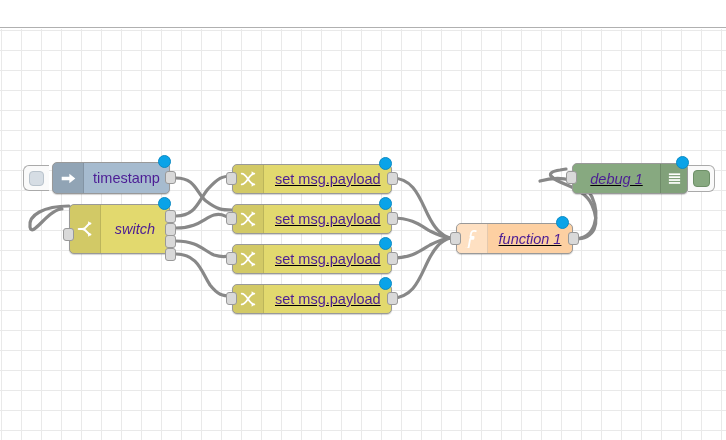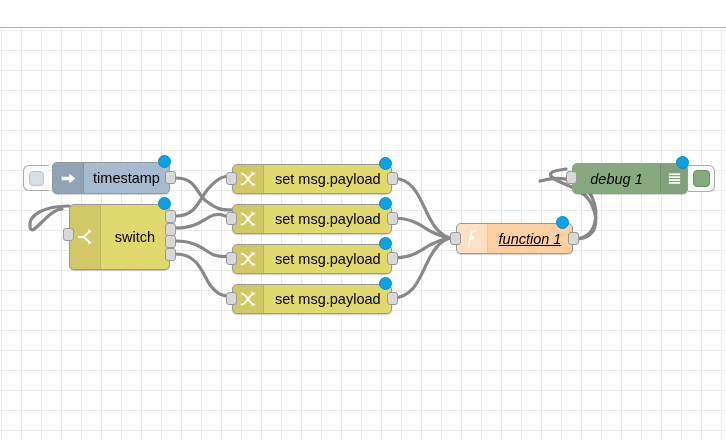--- a/index.html
+++ b/index.html
@@ -89,30 +89,30 @@
     align-items: center;
     justify-content: center;
   }
   .node-icon-box svg { display: block; }
 
   .node-label {
     flex: 1 1 auto;
     display: flex;
     align-items: center;
     font-size: 14.5px;
-    color: #000000;
+    color: #4c1d95;
     white-space: nowrap;
   }
   .label-left   { justify-content: flex-start; padding-left: 11px; }
   .label-center { justify-content: center; }
 
   
   .n-inject   { background: #a6bbcf; }
   .n-switch   { background: #e2d96e; }
-  .n-change   { background: #e2d96e; }
+  .n-change   { background: #e2d96e; text-decoration: underline; }
   .n-function { background: #fdd0a2; text-decoration: underline; }
   .n-debug    { background: #87a980; }
 
   .n-switch .node-icon-box,
   .n-change .node-icon-box { background: rgba(0,0,0,0.07); }
   .n-inject .node-icon-box { background: rgba(0,0,0,0.12); }
   .n-function .node-icon-box { background: rgba(255,255,255,0.35); }
 
   
   .port {
@@ -237,21 +237,21 @@
       <div class="node-icon-box">
         <svg width="17" height="17" viewBox="0 0 20 20">
           <path d="M2 8 h9 V4.5 L18 10 l-7 5.5 V12 H2 Z" fill="#ffffff"></path>
         </svg>
       </div>
       <div class="node-label label-center">timestamp</div>
     </div>
     <div class="status-dot" style="left:158px; top:126px;"></div>
     <div class="port" style="left:165px; top:142px;"></div>
 
-    <div class="node n-switch" style="left:69px; top:175px; width:101px; height:66px;">
+    <div class="node n-switch" style="left:69px; top:175px; width:101px; height:50px;font-style:italic;">
       <div class="node-icon-box">
         <svg width="18" height="18" viewBox="0 0 20 20">
           <path d="M3 10 h4" stroke="#ffffff" stroke-width="2.2" fill="none" stroke-linecap="round"></path>
           <path d="M7 10 C 12 10, 12 4, 16 4" stroke="#ffffff" stroke-width="2.2" fill="none" stroke-linecap="round"></path>
           <path d="M7 10 C 12 10, 12 16, 16 16" stroke="#ffffff" stroke-width="2.2" fill="none" stroke-linecap="round"></path>
           <path d="M13.5 1.5 L17 4 L13.5 6.5 Z" fill="#ffffff"></path>
           <path d="M13.5 13.5 L17 16 L13.5 18.5 Z" fill="#ffffff"></path>
         </svg>
       </div>
       <div class="node-label label-center">switch</div>
@@ -328,21 +328,21 @@
         <svg width="17" height="19" viewBox="0 0 16 20">
           <path d="M11.5 2.2 C 8.2 1.2 6.6 2.8 6.2 6 L 5.8 8.4 H 9.2 L 8.9 10.3 H 5.5 L 4.1 18.4 C 3.7 20.6 2.6 21.3 1.0 20.6" stroke="#ffffff" stroke-width="1.9" fill="none" stroke-linecap="round" stroke-linejoin="round"></path>
         </svg>
       </div>
       <div class="node-label label-center italic">function 1</div>
     </div>
     <div class="status-dot" style="left:556px; top:187px;"></div>
     <div class="port" style="left:450px; top:203px;"></div>
     <div class="port" style="left:568px; top:203px;"></div>
 
-    <div class="node n-debug" style="left:572px; top:134px; width:116px; height:31px;">
+    <div class="node n-debug" style="left:572px; top:134px; width:116px; height:31px;text-decoration:underline;">
       <div class="node-label label-center italic">debug 1</div>
       <div class="debug-icon-box">
         <svg width="15" height="16" viewBox="0 0 16 16">
           <rect x="2" y="2" width="12" height="1.8" fill="#ffffff"></rect>
           <rect x="2" y="5.1" width="12" height="1.8" fill="#ffffff"></rect>
           <rect x="2" y="8.2" width="12" height="1.8" fill="#ffffff"></rect>
           <rect x="2" y="11.3" width="12" height="1.8" fill="#ffffff"></rect>
         </svg>
       </div>
     </div>

